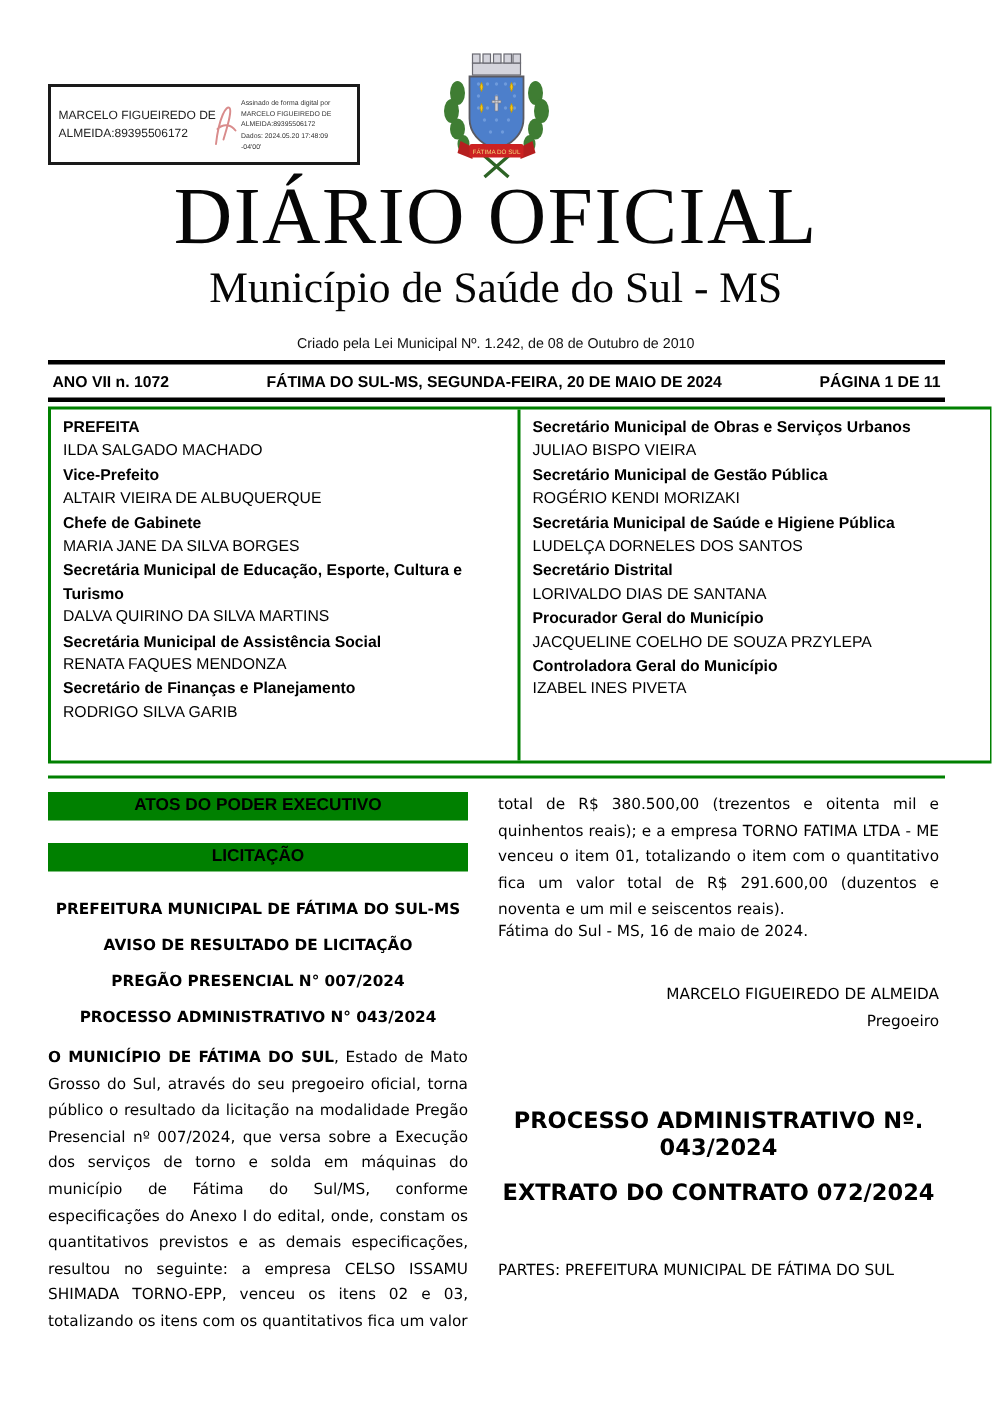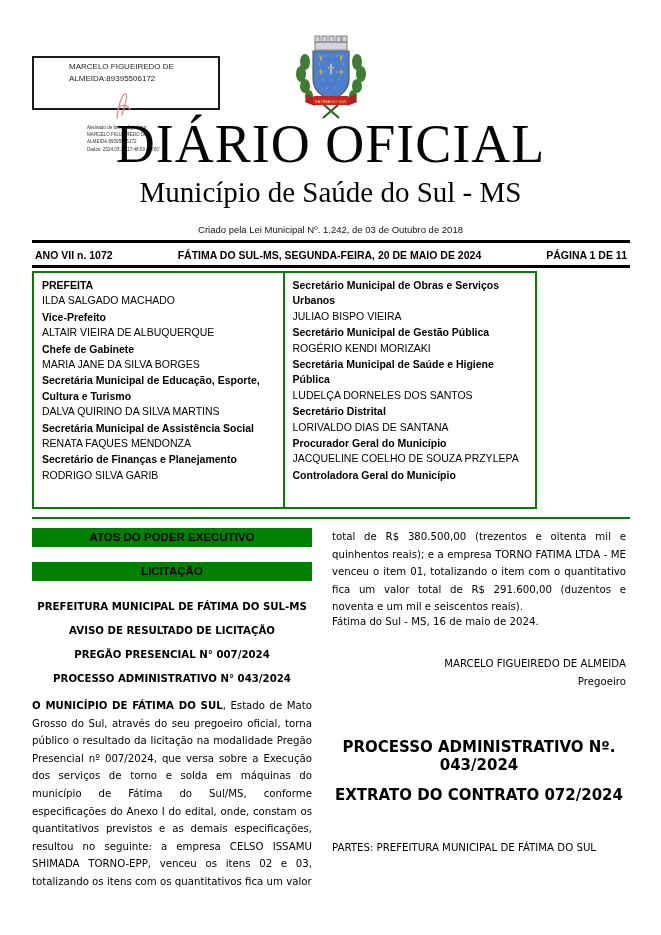--- a/index.html
+++ b/index.html
@@ -6,23 +6,23 @@
   html,body { background:#ffffff; }
   body {
     width:661px; height:935px; position:relative;
     font-family:"Liberation Sans", sans-serif; color:#000;
     overflow:hidden;
   }
   .page { position:absolute; inset:0; }
 
   
   .sig-box {
-    position:absolute; left:32px; top:56px; width:188px; height:54px;
+    position:absolute; left:32px; top:56px; width:208px; height:54px;
     border:2px solid #1a1a1a; background:#fff;
-    display:flex; align-items:center; padding:3px 5px; gap:2px;flex-direction:column;
+    display:flex; align-items:center; padding:3px 5px; gap:2px;
   }
   .sig-main { font-size:8px; line-height:1.55; width:114px; color:#222; }
   .sig-swoosh { width:18px; height:34px; flex:0 0 auto; margin-left:-6px; }
   .sig-details { font-size:4.6px; line-height:1.6; width:78px; color:#333; }
 
   
   .coat { position:absolute; left:283px; top:32px; width:96px; height:90px; }
 
   
   .m-title {
@@ -44,21 +44,21 @@
   .rule-b { top:265px; height:3px; }
 
   .header-bar {
     position:absolute; left:32px; top:245px; width:598px; height:19px;
     display:flex; justify-content:space-between; align-items:center;
     font-weight:bold; font-size:10.5px; padding:0 3px;
   }
 
   
   .officials {
-    position:absolute; left:32px; top:271px; width:505px; height:238px;
+    position:absolute; left:32px; top:271px; width:630px; height:238px;
     border:2px solid var(--accent_green, #008000); display:flex; background:#fff;
   }
   .ocol { width:50%; padding:5px 8px 0 8px; font-size:10.5px; line-height:15.4px; }
   .ocol-left { border-right:2px solid var(--accent_green, #008000); }
   .official .role { font-weight:bold; }
   .official { margin-bottom:1px; }
 
   .rule-green {
     position:absolute; left:32px; top:517px; width:598px; height:2px;
     background:var(--accent_green, #008000);
@@ -178,21 +178,21 @@
     <g>
       <path d="M24,62 L32,66 L32,74 L22,70 z" fill="#b51f1f"></path>
       <path d="M72,62 L64,66 L64,74 L74,70 z" fill="#b51f1f"></path>
       <rect x="30" y="64" width="36" height="9" rx="1.5" fill="#cc2222"></rect>
       <text x="48" y="70.6" text-anchor="middle" font-size="4.2" fill="#f3d77a" font-family="Liberation Sans, sans-serif">FÁTIMA DO SUL</text>
     </g>
   </svg>
 
   <div class="m-title">DIÁRIO OFICIAL</div>
   <div class="m-sub">Município de Saúde do Sul - MS</div>
-  <div class="m-law">Criado pela Lei Municipal Nº. 1.242, de 03 de Outubro de 2018</div>
+  <div class="m-law">Criado pela Lei Municipal Nº. 1.242, de 08 de Outubro de 2010</div>
 
   <div class="rule rule-a"></div>
   <div class="header-bar">
     <span>ANO VII n. 1072</span>
     <span>FÁTIMA DO SUL-MS, SEGUNDA-FEIRA, 20 DE MAIO DE 2024</span>
     <span>PÁGINA 1 DE 11</span>
   </div>
   <div class="rule rule-b"></div>
 
   <div class="officials">
@@ -238,20 +238,21 @@
       <div class="official">
         <div class="role">Secretário Distrital</div>
         <div class="oname">LORIVALDO DIAS DE SANTANA</div>
       </div>
       <div class="official">
         <div class="role">Procurador Geral do Município</div>
         <div class="oname">JACQUELINE COELHO DE SOUZA PRZYLEPA</div>
       </div>
       <div class="official">
         <div class="role">Controladora Geral do Município</div>
+        <div class="oname">IZABEL INES PIVETA</div>
       </div>
     </div>
   </div>
 
   <div class="rule-green"></div>
 
   <div class="content">
     <div class="col-left">
       <div class="banner">ATOS DO PODER EXECUTIVO</div>
       <div class="banner">LICITAÇÃO</div>

